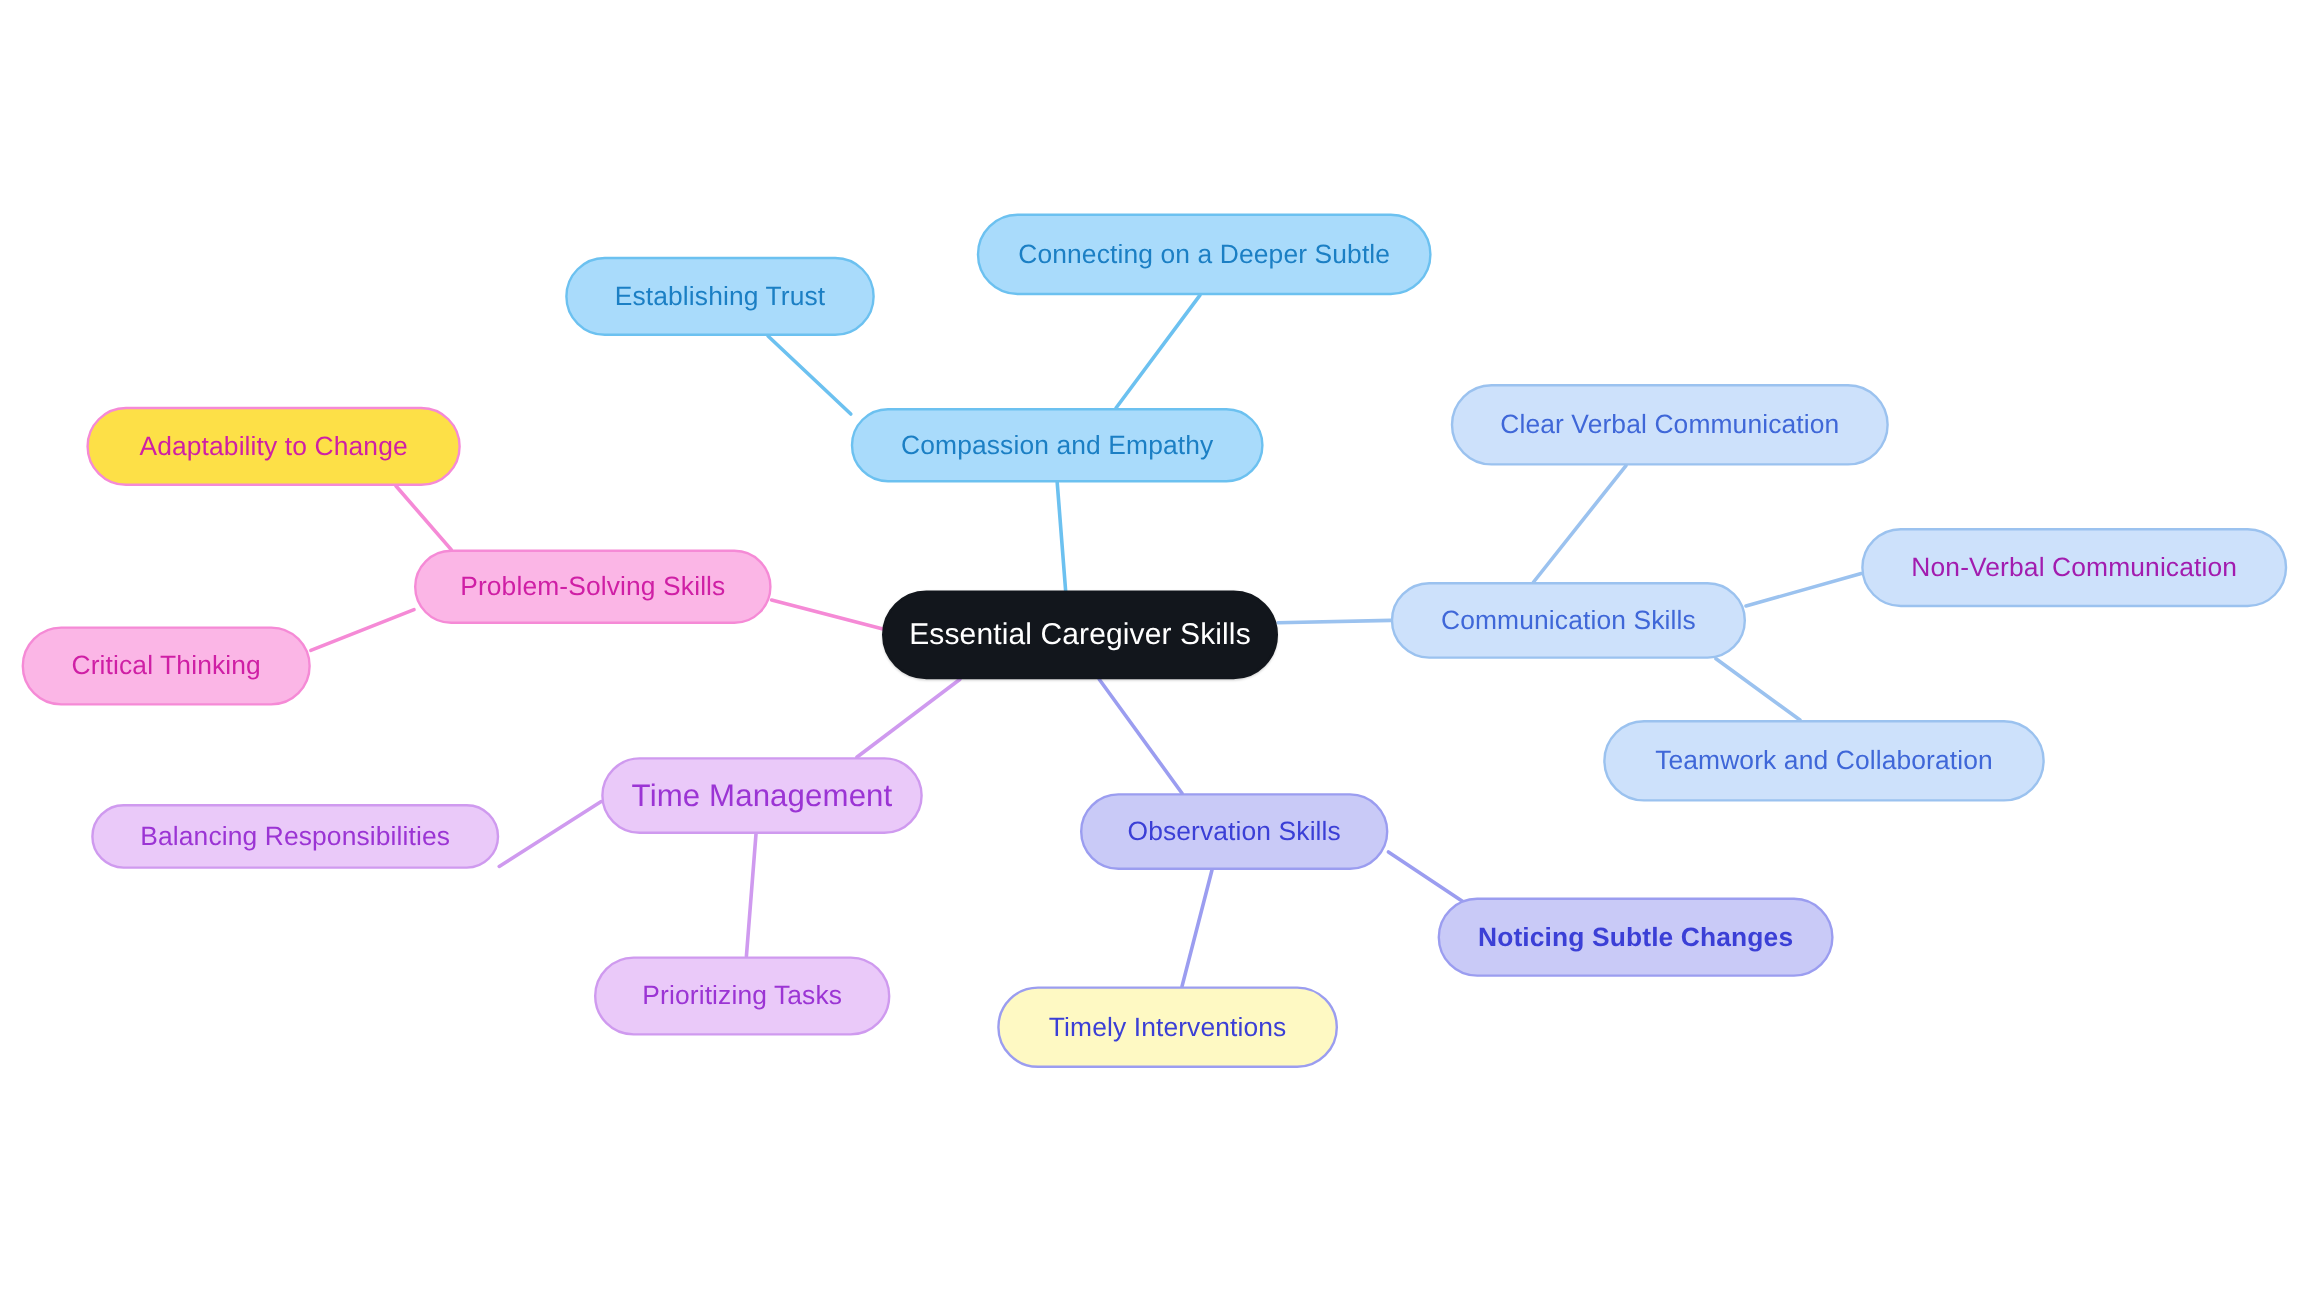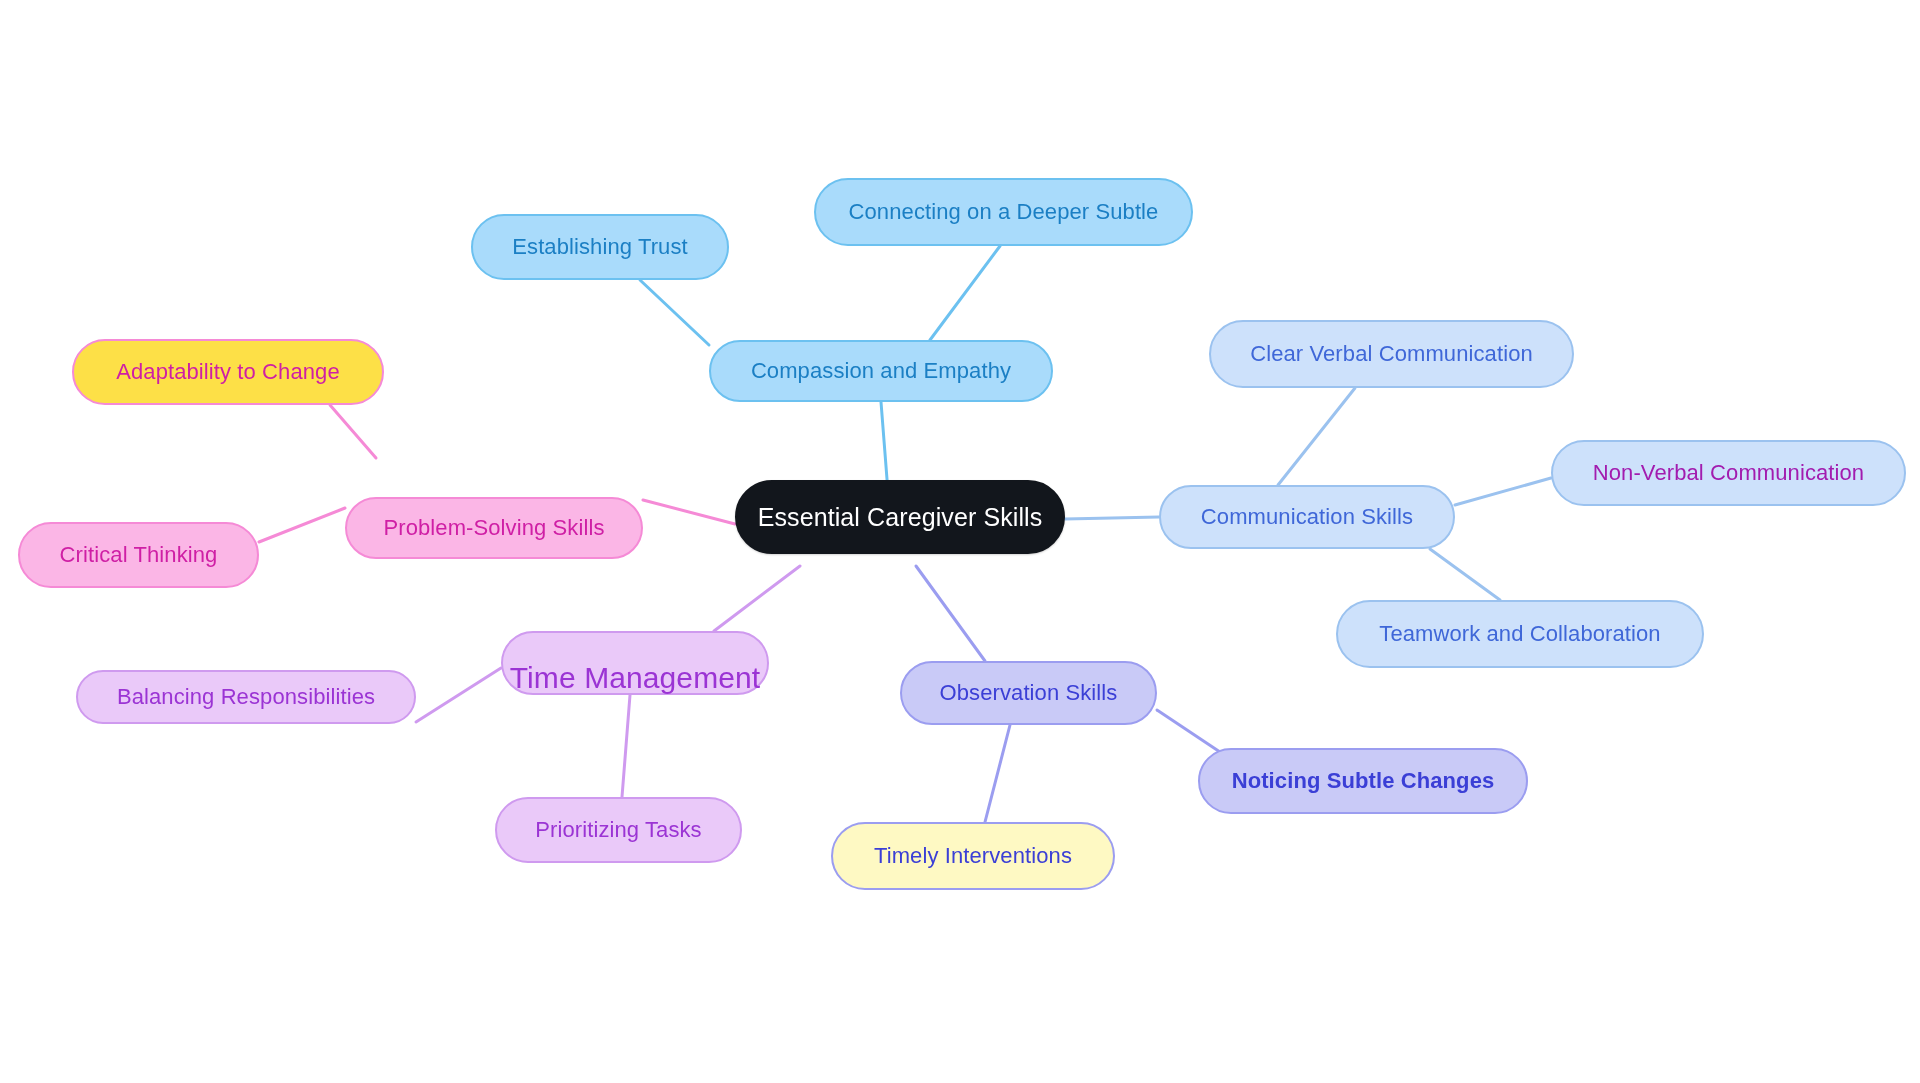--- a/index.html
+++ b/index.html
@@ -92,22 +92,21 @@
   .node.indigo-leaf {
     background: #c9caf7;
     border-color: #9b9df0;
     color: #3b3fd6;
     font-size: 22px;
   }
   .node.violet-main {
     background: #eac9f9;
     border-color: #cf9aef;
     color: #9b34d4;
-    font-size: 30px;
-    align-items: flex-end;
+    font-size: 26px;
   }
   .node.violet-leaf {
     background: #eac9f9;
     border-color: #cf9aef;
     color: #9b34d4;
     font-size: 22px;
   }
   .node.pink-main {
     background: #fbb6e6;
     border-color: #f58ad6;
@@ -139,21 +138,21 @@
       <path d="M 1010 725 L 985 822" stroke="#9b9df0" stroke-width="3" stroke-linecap="round" fill="none"></path>
       <path d="M 800 566 L 714 631" stroke="#cf9aef" stroke-width="3" stroke-linecap="round" fill="none"></path>
       <path d="M 501 668 L 416 722" stroke="#cf9aef" stroke-width="3" stroke-linecap="round" fill="none"></path>
       <path d="M 630 695 L 622 797" stroke="#cf9aef" stroke-width="3" stroke-linecap="round" fill="none"></path>
       <path d="M 735 524 L 643 500" stroke="#f58ad6" stroke-width="3" stroke-linecap="round" fill="none"></path>
       <path d="M 376 458 L 330 405" stroke="#f58ad6" stroke-width="3" stroke-linecap="round" fill="none"></path>
       <path d="M 345 508 L 259 542" stroke="#f58ad6" stroke-width="3" stroke-linecap="round" fill="none"></path>
     </svg>
 
   <div id="node-layer">
-      <div class="node root" style="left: 735px; top: 480px; width: 330px; height: 74px; background: rgb(18, 22, 28); color: rgb(255, 255, 255);">
+      <div class="node root" style="left: 735px; top: 492px; width: 330px; height: 74px; background: rgb(18, 22, 28); color: rgb(255, 255, 255);">
         <span class="node-label">Essential Caregiver Skills</span>
       </div>
       <div class="node sky-main" style="left: 709px; top: 340px; width: 344px; height: 62px; background: rgb(169, 219, 251); border-color: rgb(108, 193, 240); color: rgb(27, 127, 196);">
         <span class="node-label">Compassion and Empathy</span>
       </div>
       <div class="node sky-leaf" style="left: 471px; top: 214px; width: 258px; height: 66px; background: rgb(169, 219, 251); border-color: rgb(108, 193, 240); color: rgb(27, 127, 196);">
         <span class="node-label">Establishing Trust</span>
       </div>
       <div class="node sky-leaf" style="left: 814px; top: 178px; width: 379px; height: 68px; background: rgb(169, 219, 251); border-color: rgb(108, 193, 240); color: rgb(27, 127, 196);">
         <span class="node-label">Connecting on a Deeper Subtle</span>
@@ -181,21 +180,21 @@
       </div>
       <div class="node violet-main" style="left: 501px; top: 631px; width: 268px; height: 64px; background: rgb(234, 201, 249); border-color: rgb(207, 154, 239); color: rgb(155, 52, 212);">
         <span class="node-label">Time Management</span>
       </div>
       <div class="node violet-leaf" style="left: 76px; top: 670px; width: 340px; height: 54px; background: rgb(234, 201, 249); border-color: rgb(207, 154, 239); color: rgb(155, 52, 212);">
         <span class="node-label">Balancing Responsibilities</span>
       </div>
       <div class="node violet-leaf" style="left: 495px; top: 797px; width: 247px; height: 66px; background: rgb(234, 201, 249); border-color: rgb(207, 154, 239); color: rgb(155, 52, 212);">
         <span class="node-label">Prioritizing Tasks</span>
       </div>
-      <div class="node pink-main" style="left: 345px; top: 458px; width: 298px; height: 62px; background: rgb(251, 182, 230); border-color: rgb(245, 138, 214); color: rgb(207, 31, 165); margin-top: 39px;">
+      <div class="node pink-main" style="left: 345px; top: 458px; width: 298px; height: 62px; background: rgb(251, 182, 230); border-color: rgb(245, 138, 214); color: rgb(207, 31, 165);">
         <span class="node-label">Problem-Solving Skills</span>
       </div>
       <div class="node pink-leaf" style="left: 72px; top: 339px; width: 312px; height: 66px; background: #fde047; border-color: rgb(245, 138, 214); color: rgb(207, 31, 165); justify-content: center;">
         <span class="node-label">Adaptability to Change</span>
       </div>
       <div class="node pink-leaf" style="left: 18px; top: 522px; width: 241px; height: 66px; background: rgb(251, 182, 230); border-color: rgb(245, 138, 214); color: rgb(207, 31, 165);">
         <span class="node-label">Critical Thinking</span>
       </div>
     </div>
 

